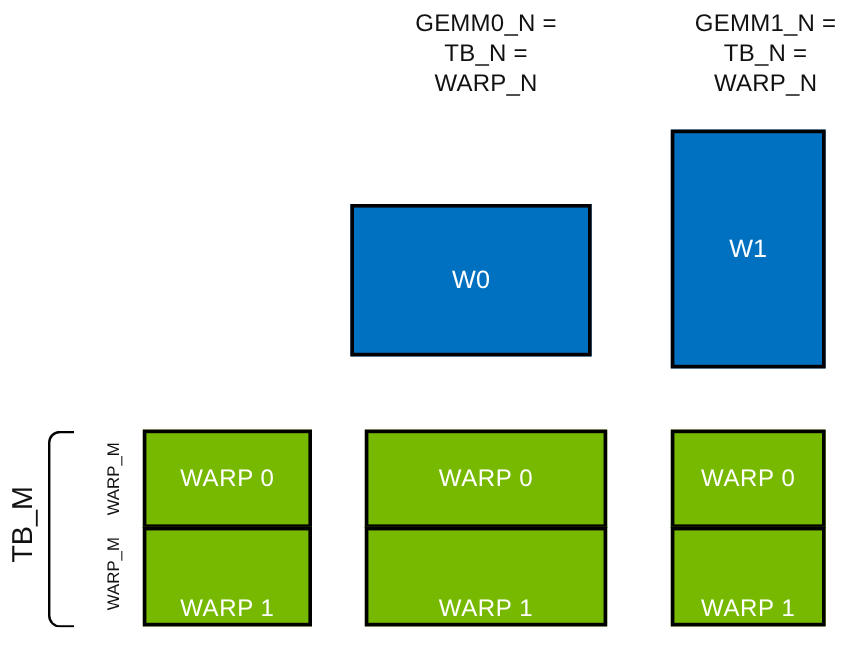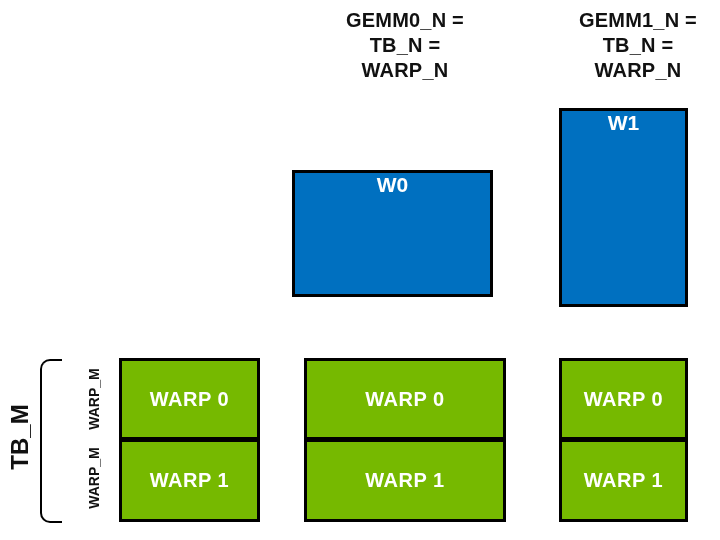--- a/index.html
+++ b/index.html
@@ -8,21 +8,20 @@
     background: #ffffff;
   }
   #canvas {
     position: relative;
     width: 720px;
     height: 540px;
     background: #ffffff;
     font-family: "Liberation Sans", "DejaVu Sans", sans-serif;
     color: #000000;
     overflow: hidden;
-    font-weight: bold;
   }
   .col-header {
     position: absolute;
     top: 8px;
     width: 160px;
     text-align: center;
     font-size: 20px;
     line-height: 25px;
     color: #111111;
     letter-spacing: 0.2px;
@@ -30,21 +29,21 @@
   }
   .col-header.h0 { left: 325px; }
   .col-header.h1 { left: 558px; }
 
   .blue-box {
     position: absolute;
     box-sizing: border-box;
     background: var(--blue, #0070C0);
     border: 3px solid var(--border, #000000);
     display: flex;
-    align-items: flex-start;
+    align-items: center;
     justify-content: center;
     color: var(--text-light, #ffffff);
     font-size: 21px;
   }
   .blue-box.w0 { left: 292px; top: 170px; width: 201px; height: 127px; }
   .blue-box.w1 { left: 559px; top: 108px; width: 129px; height: 199px; }
 
   .warp-col {
     position: absolute;
     top: 358px;
@@ -62,20 +61,21 @@
     display: flex;
     align-items: center;
     justify-content: center;
     color: var(--text-light, #ffffff);
     font-size: 20px;
     letter-spacing: 0.5px;
   }
   .warp-tile + .warp-tile {
     margin-top: -1px;
     height: 83px;
+    align-items: flex-end;
   }
 
   .bracket {
     position: absolute;
     left: 40px;
     top: 359px;
     width: 22px;
     height: 164px;
     box-sizing: border-box;
     border-left: 2px solid #000000;

